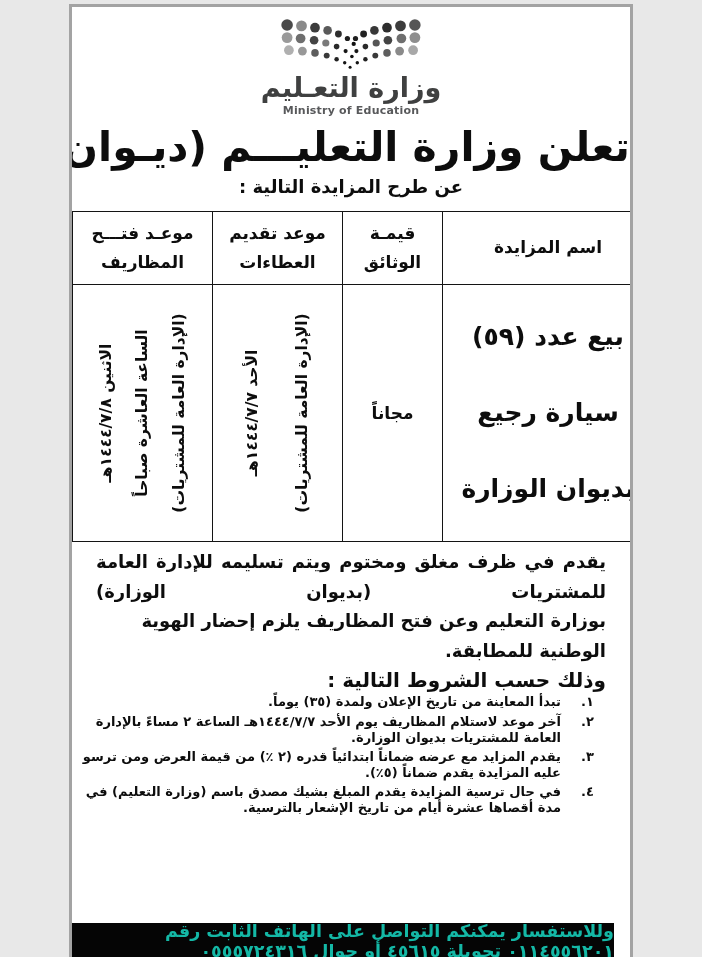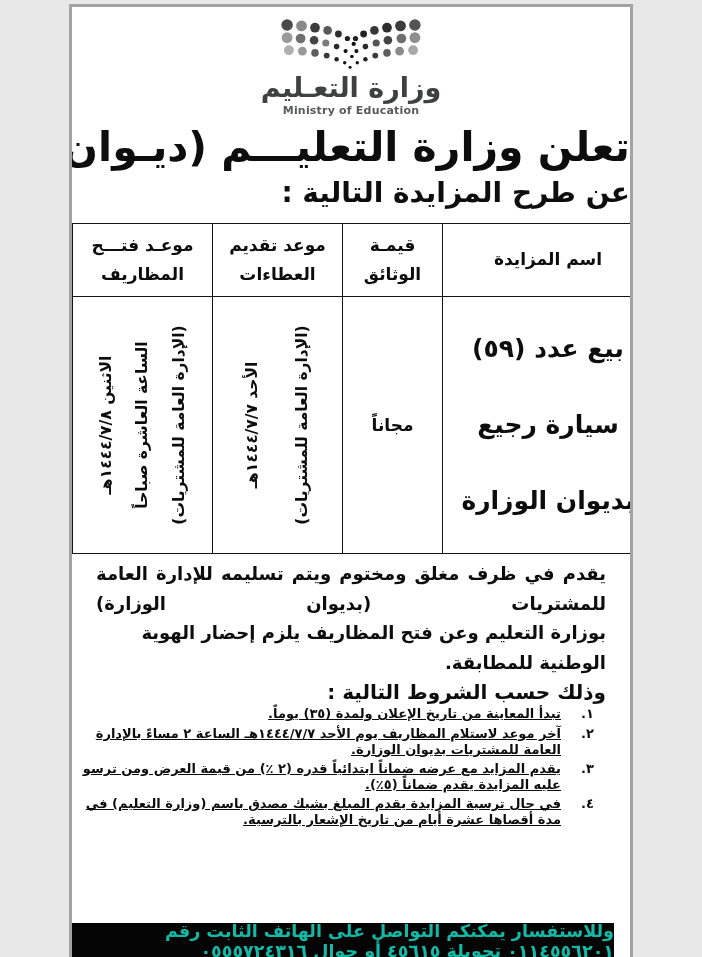--- a/index.html
+++ b/index.html
@@ -11,21 +11,21 @@
   
   .logo-block{text-align:center;padding-top:9px;}
   .logo-dots{display:block;margin:0 auto;}
   .logo-ar{font-size:27px;font-weight:bold;color:#3f4040;direction:rtl;line-height:1.15;margin-top:2px;}
   .logo-en{font-size:11px;font-weight:bold;color:#58595b;letter-spacing:.2px;margin-top:1px;}
   
   .main-title{
     direction:rtl;text-align:center;font-size:41px;font-weight:bold;
     line-height:1.3;margin-top:4px;white-space:nowrap;letter-spacing:-1px;
   }
-  .sub-title{direction:rtl;text-align:right;font-size:28px;font-weight:bold;margin-top:2px;}
+  .sub-title{direction:rtl;text-align:center;font-size:18px;font-weight:bold;margin-top:2px;}
   
   table.auction{
     border-collapse:collapse;table-layout:fixed;direction:rtl;
     margin:14px auto 0 auto;width:658px;
   }
   table.auction td,table.auction th{
     border:1.6px solid #141414;padding:0;font-weight:bold;vertical-align:middle;
     text-align:center;white-space:pre-line;
   }
   tr.hdr{height:73px;}
@@ -52,21 +52,21 @@
   .notice .jline.last{text-align:right;text-align-last:right;}
   
   .cond-title{direction:rtl;text-align:right;font-size:20px;font-weight:bold;margin:3px 24px 2px 0;}
   .cond-list{margin-top:2px;}
   .cond-row{
     direction:rtl;display:flex;align-items:baseline;
     padding-right:34px;padding-left:10px;margin-bottom:3.5px;
     font-size:13px;font-weight:bold;line-height:1.22;
   }
   .cond-num{min-width:17px;text-align:center;flex:0 0 auto;margin-left:18px;}
-  .cond-text{flex:1 1 auto;text-decoration:underline;}
+  .cond-text{flex:1 1 auto;}
   
   .footer-bar{
     position:absolute;left:0;right:16px;bottom:0;height:35px;background:#050505;
     color:#14b8a6;display:flex;align-items:center;justify-content:center;
     direction:rtl;font-size:17.5px;font-weight:bold;
   }
 </style>
 </head>
 <body>
 

